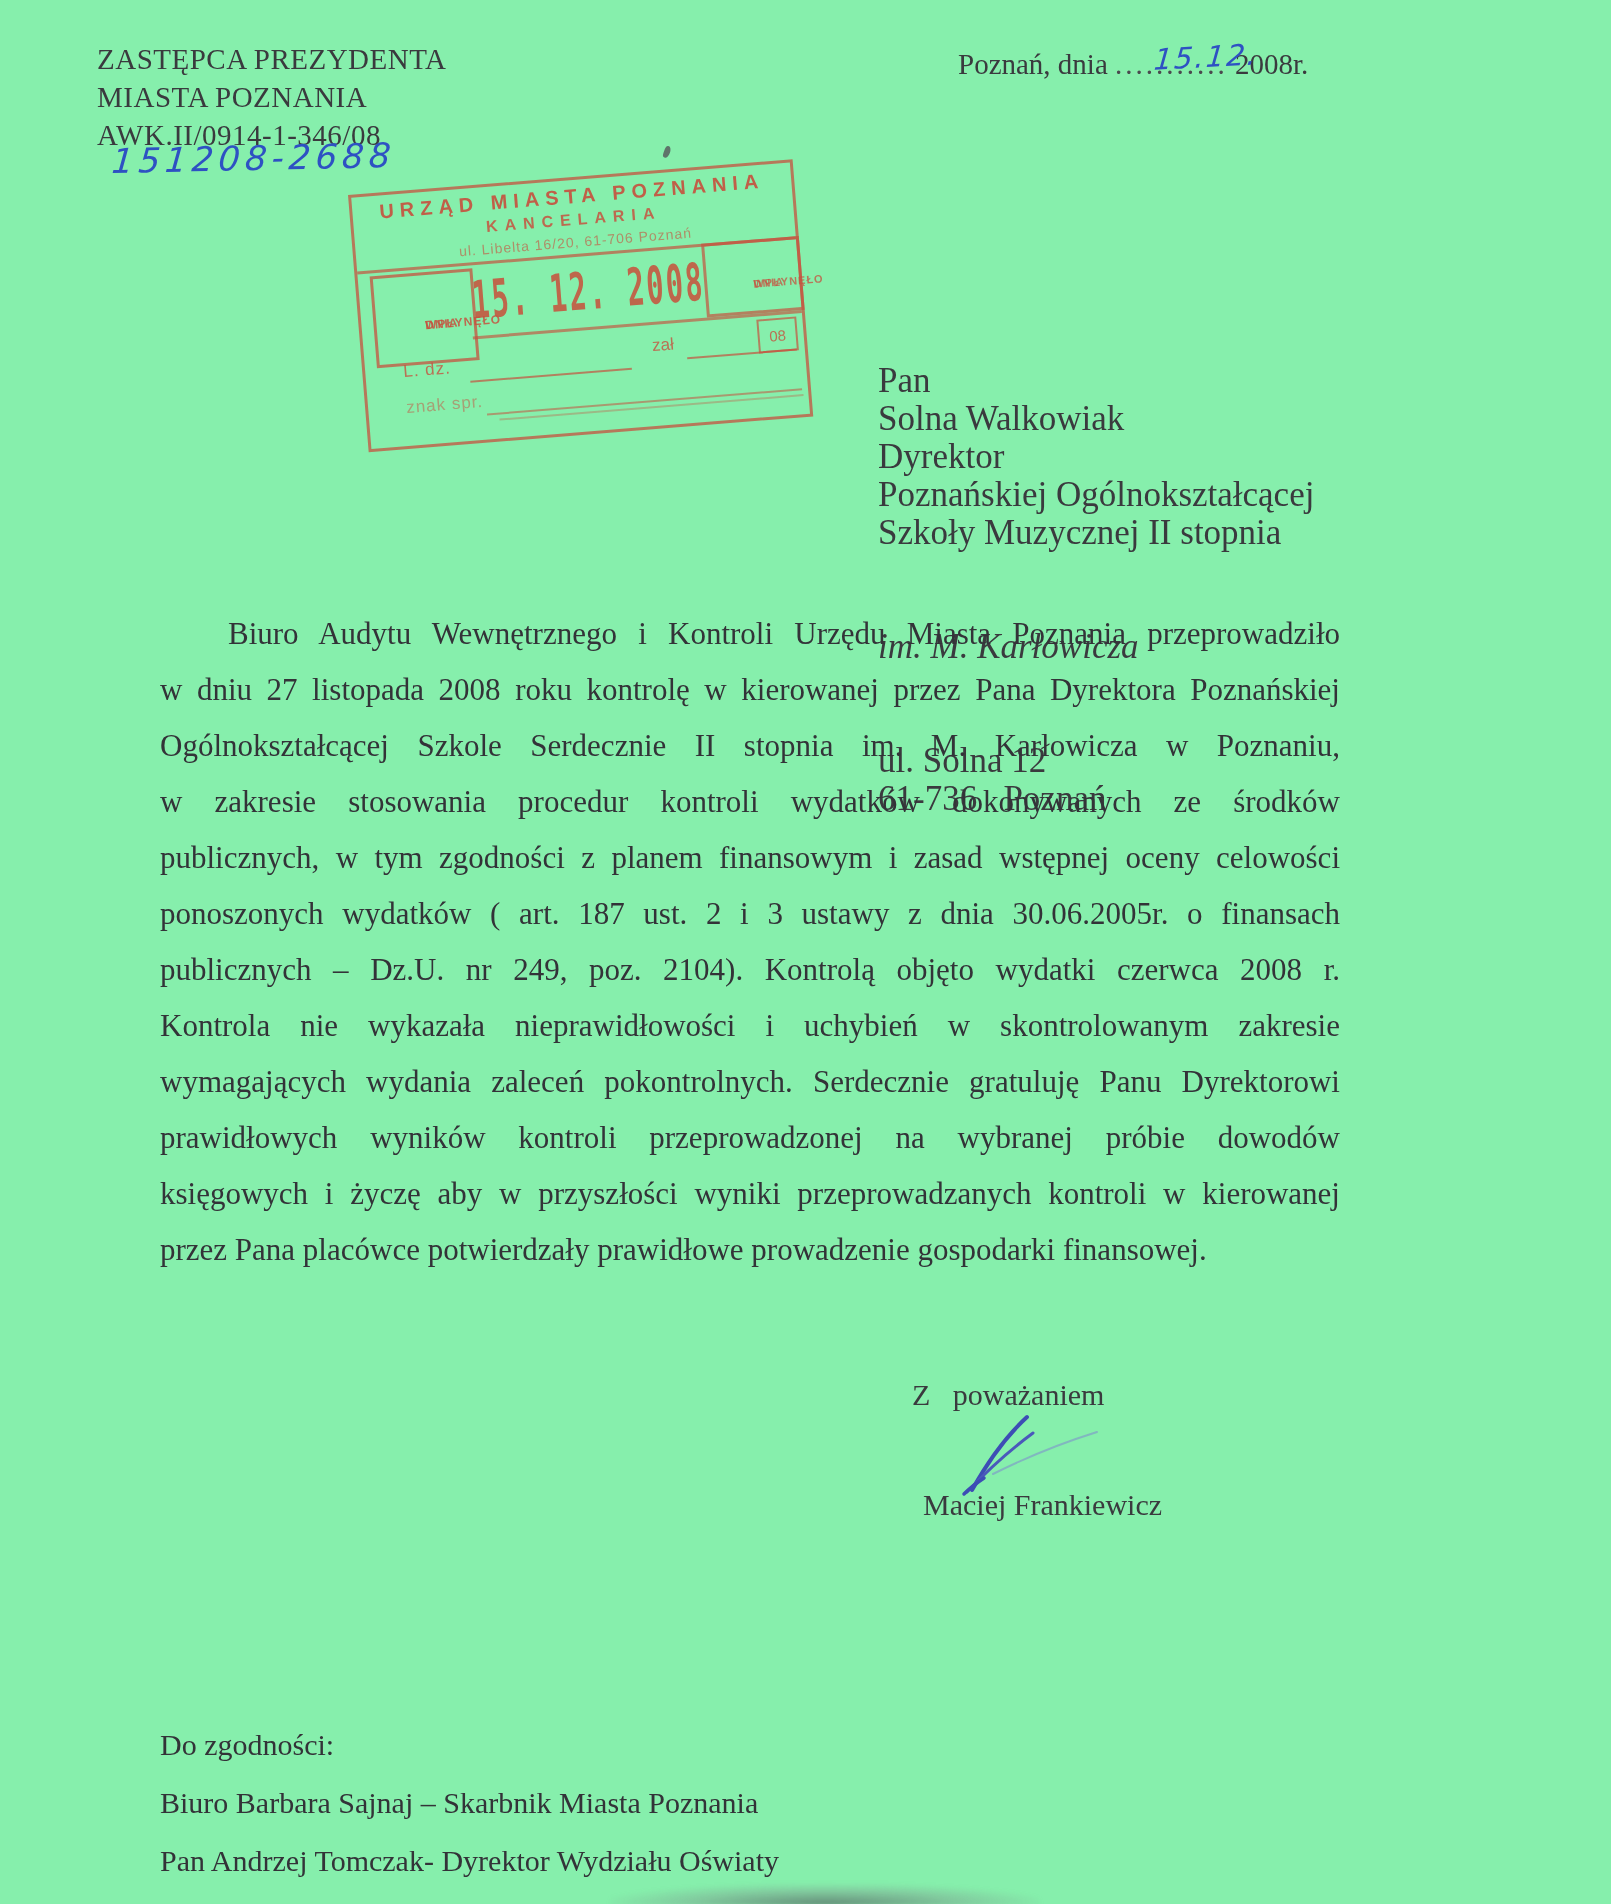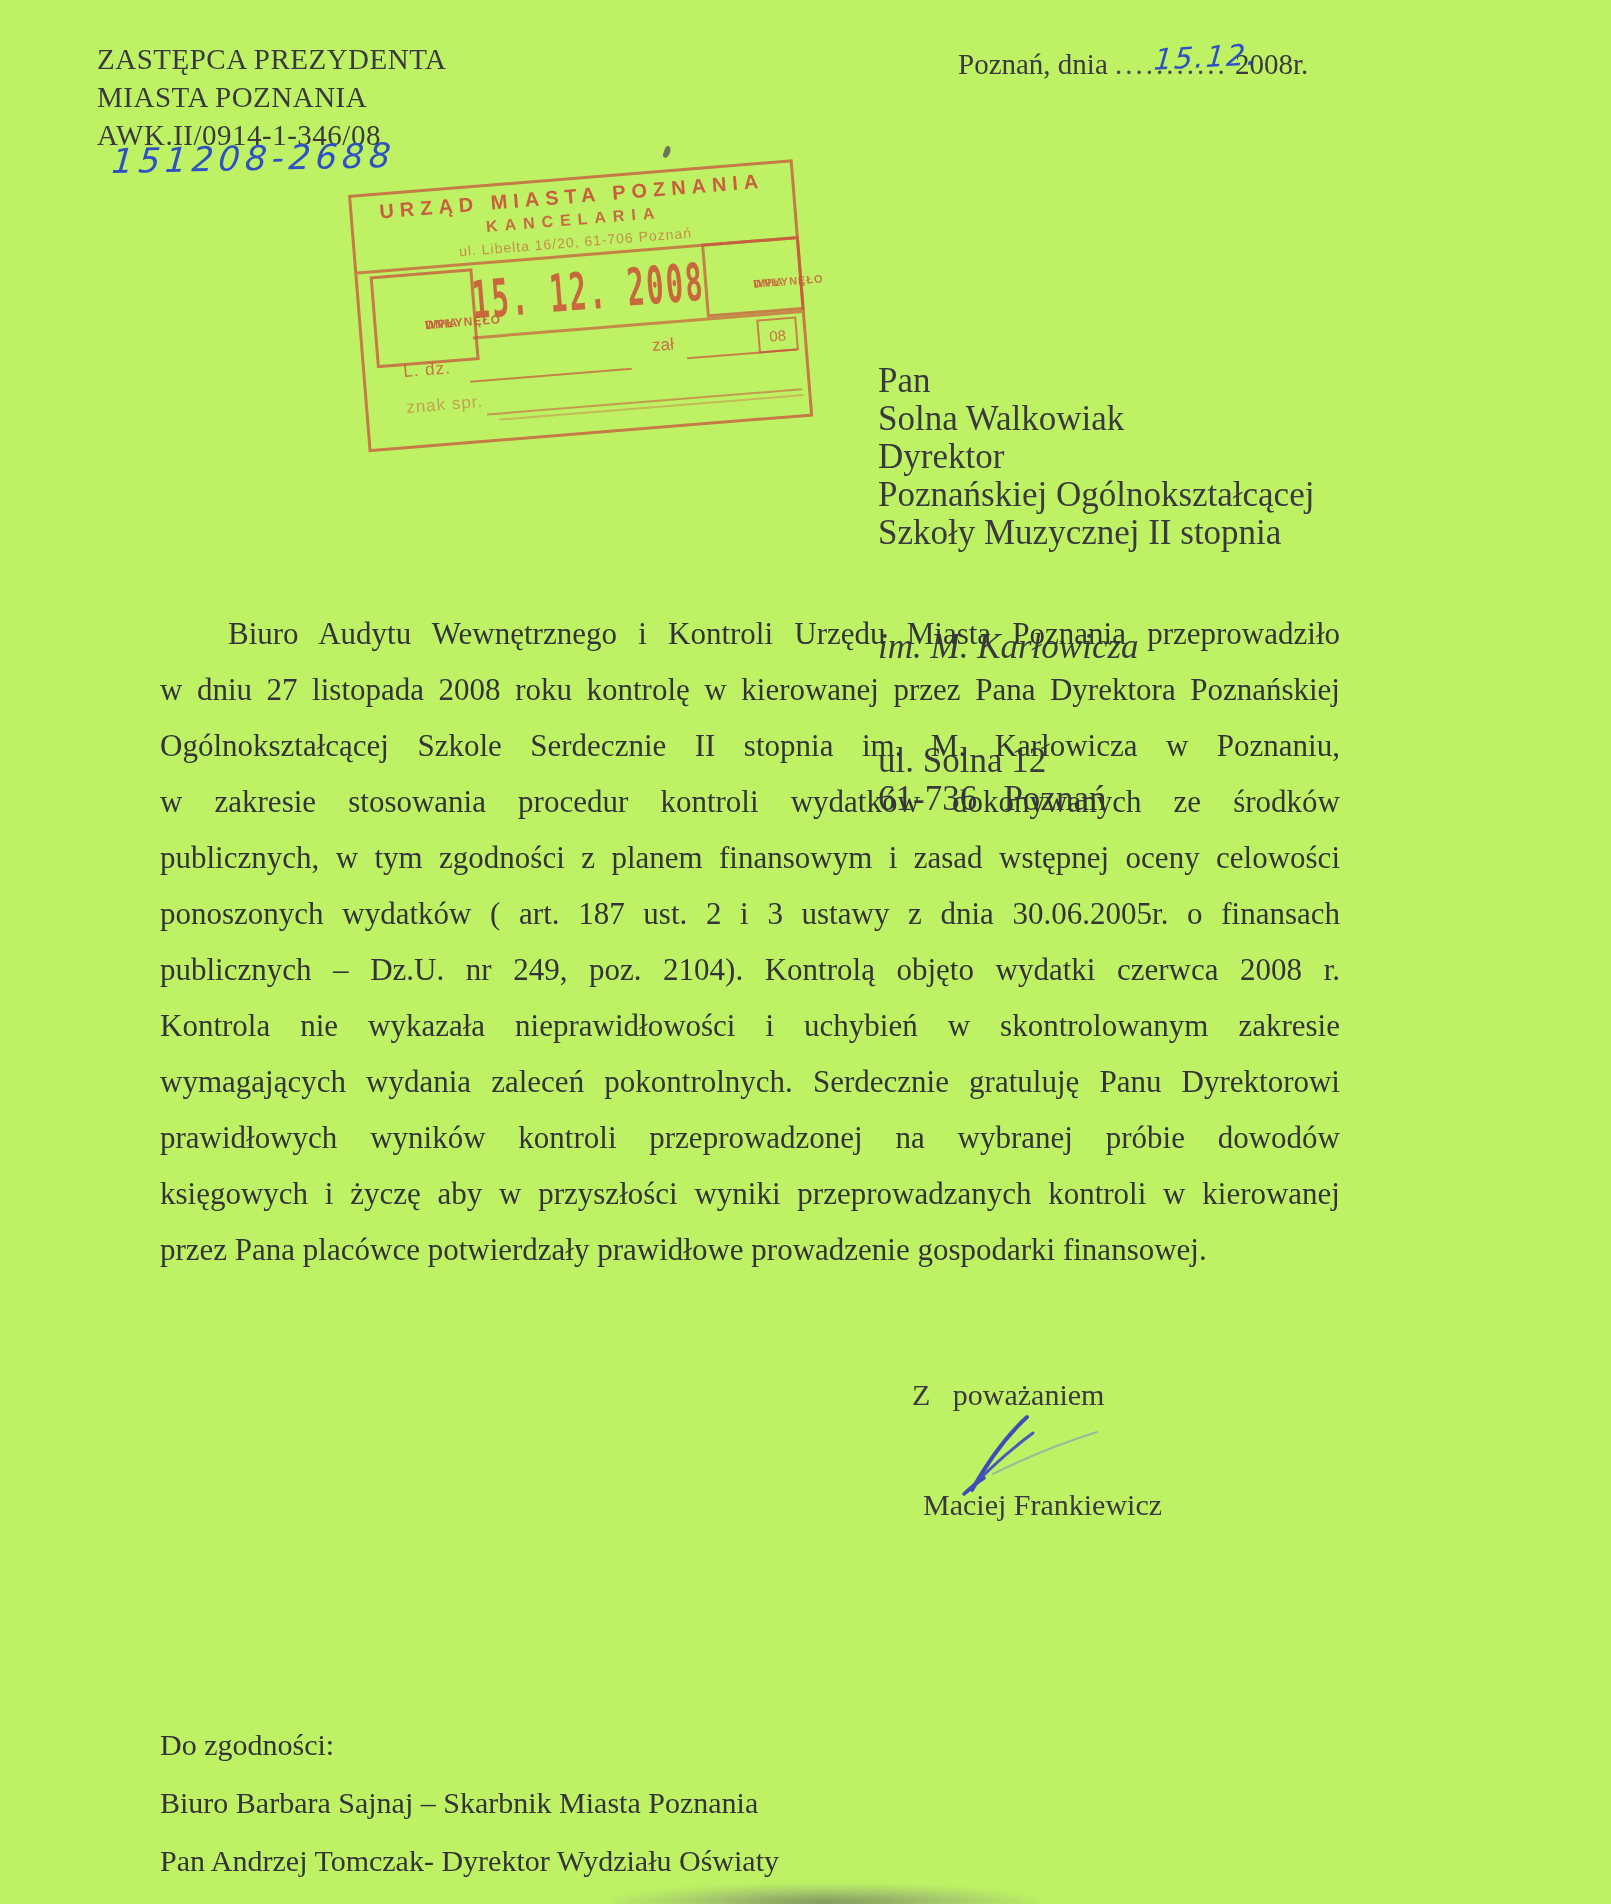--- a/index.html
+++ b/index.html
@@ -1,21 +1,21 @@
 <!DOCTYPE html>
 <html lang="pl"><head>
 <meta charset="utf-8">
 <title>Scanned letter</title>
 <style>
   html,body{margin:0;padding:0;background:#d8d8d8;}
   .page{
     position:relative;
     width:1611px;height:1904px;
     margin:0 auto;
-    background:#bef264;
+    background:#86efac;
     overflow:hidden;
     font-family:"Liberation Serif", serif;
     color:#35353a;
   }
   
   .letterhead{
     position:absolute;left:97px;top:40px;
     font-size:29px;line-height:38px;letter-spacing:.5px;
     color:#3a3a3e;
   }

